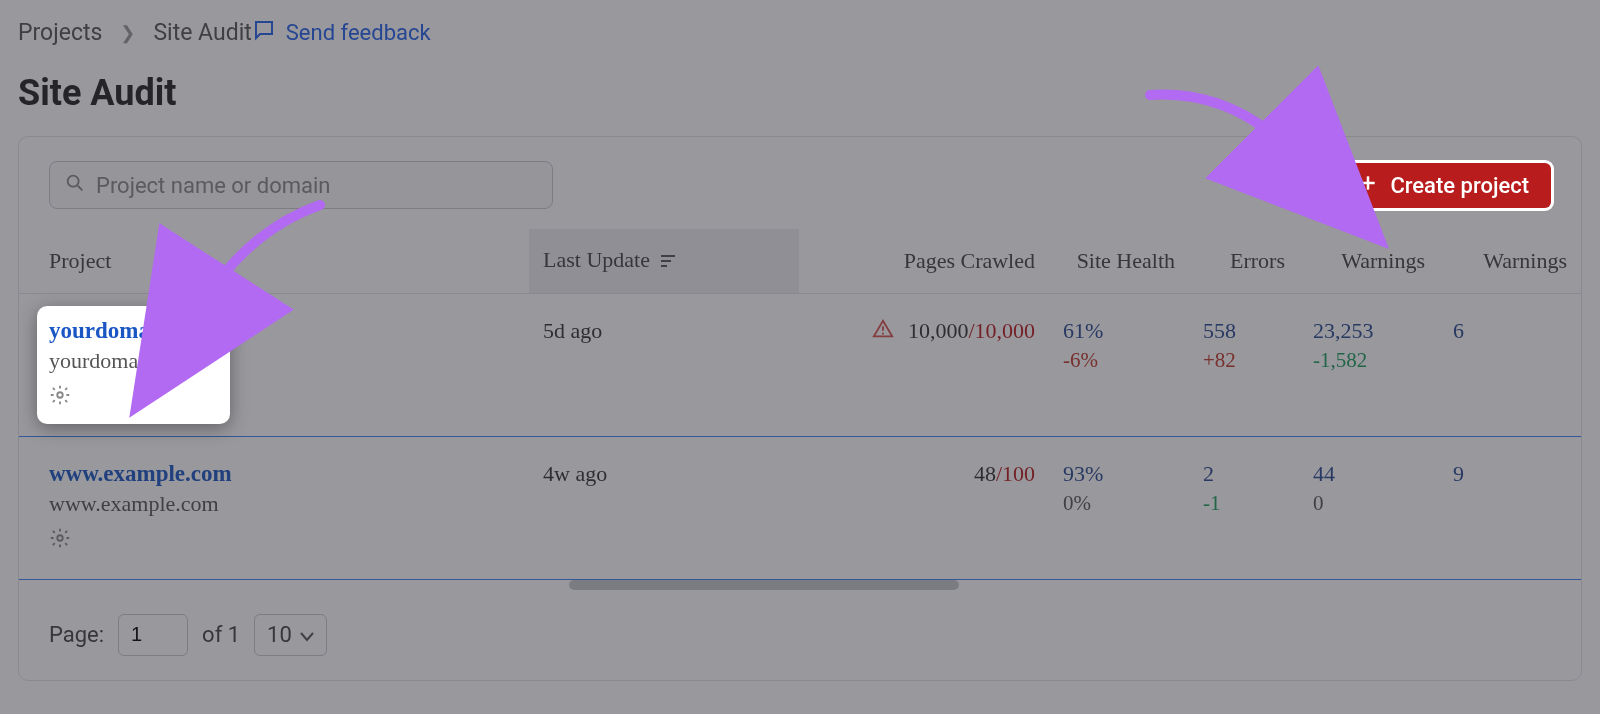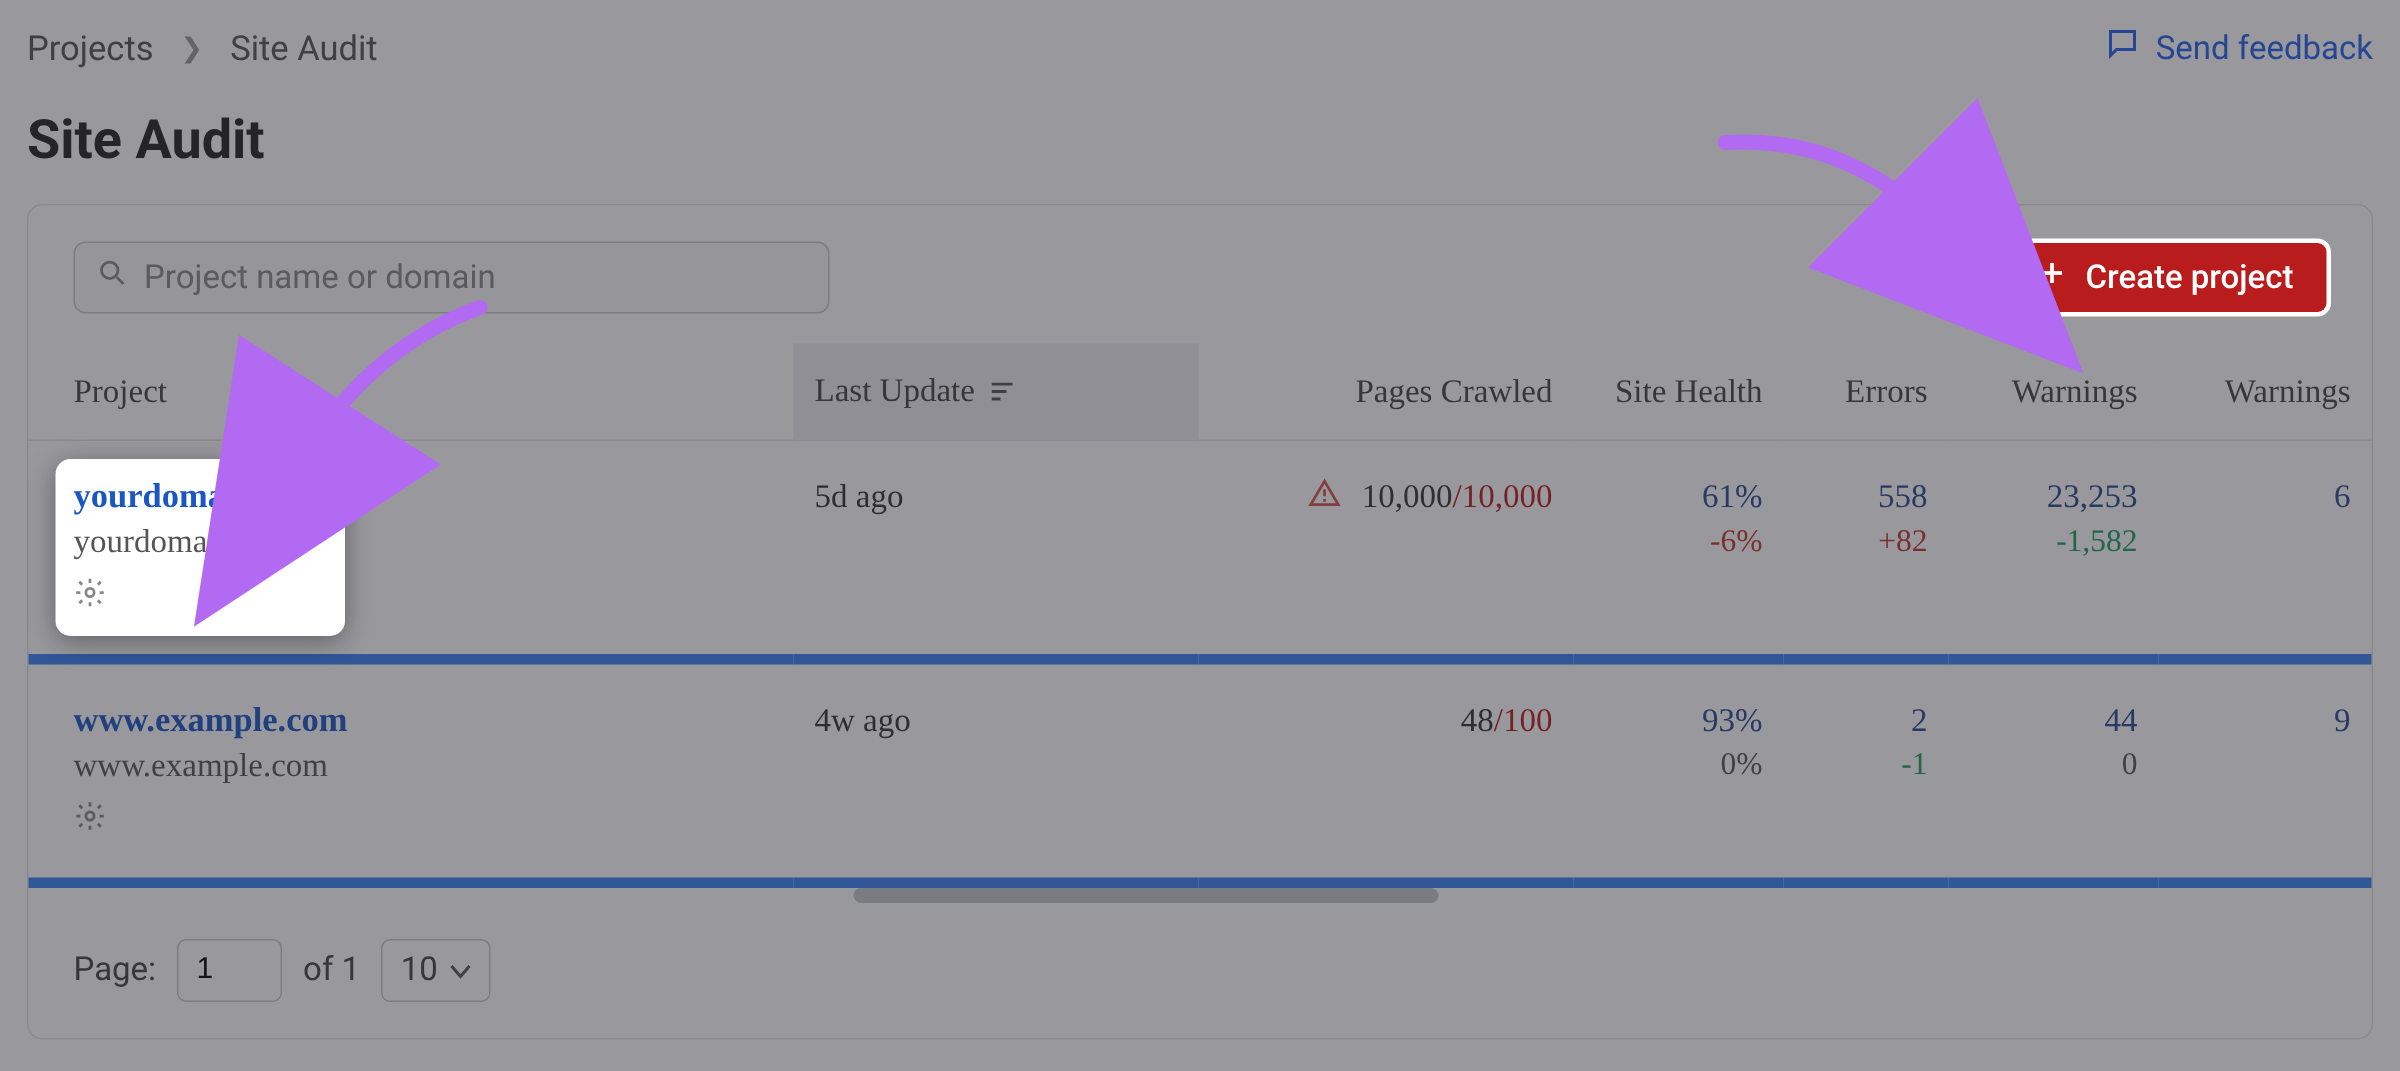--- a/index.html
+++ b/index.html
@@ -17,21 +17,20 @@
     inset: 0;
     background: rgba(40,40,50,0.48);
     pointer-events: none;
     z-index: 50;
   }
   .page {
     padding: 10px 18px 0 18px;
   }
   .topbar {
     display: flex;
-    justify-content: space-between;
     align-items: center;
     height: 44px;
   }
   .breadcrumb {
     display: flex;
     align-items: center;
     gap: 18px;
     font-size: 23px;
     color: #555;
   }
@@ -114,25 +113,25 @@
     font-weight: 500;
   }
   .sort-icon {
     display: inline-block;
     margin-left: 6px;
     vertical-align: middle;
   }
   table.projects tbody td {
     padding: 24px 14px;
     vertical-align: top;
-    border-bottom: 7px solid #3b82f6;
+    border-bottom: 1px solid #3b82f6;
     white-space: nowrap;
   }
   table.projects tbody td:first-child { padding-left: 30px; }
-  td.num { text-align: right; margin-top: 12px; }
+  td.num { text-align: left; margin-top: 12px; }
   .proj-name {
     color: #1a56c4;
     font-weight: 700;
     font-size: 23px;
   }
   .proj-domain {
     color: #555;
     font-size: 22px;
     margin-top: 4px;
   }

